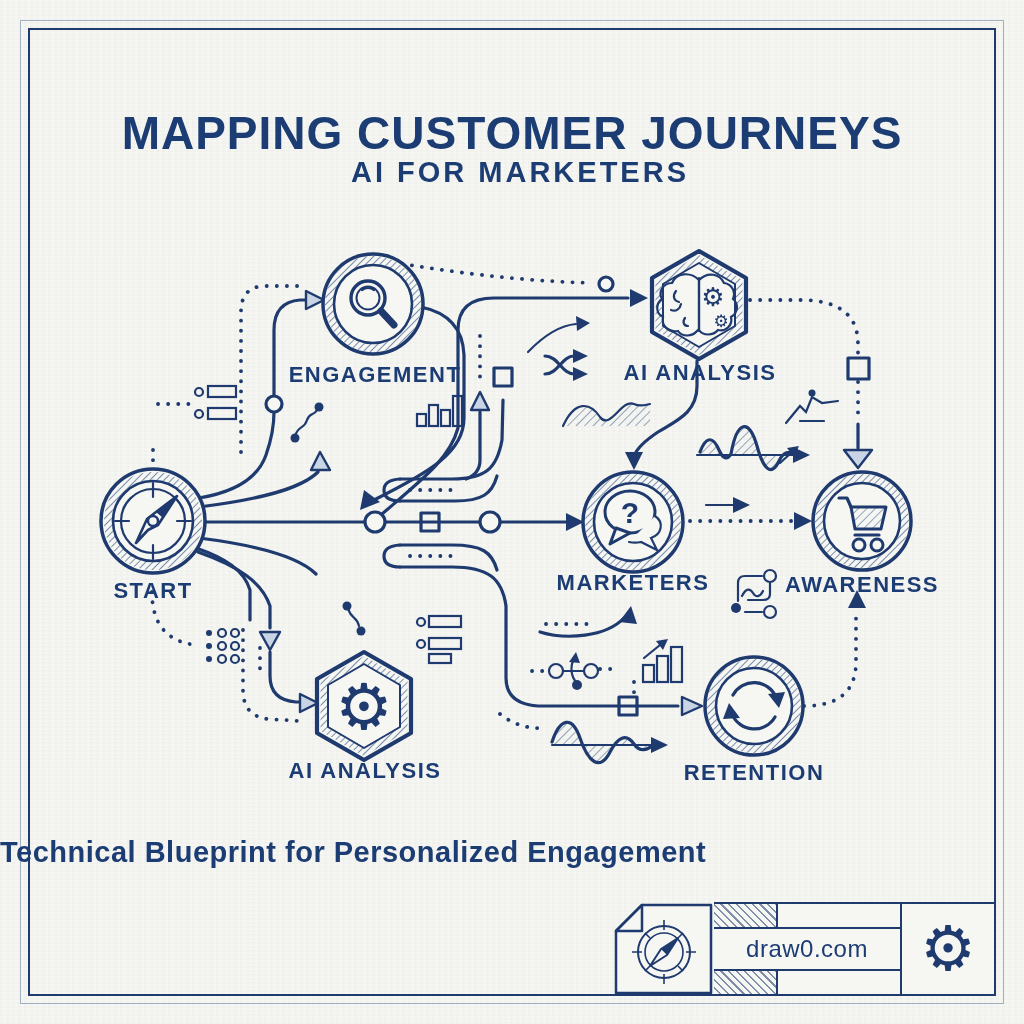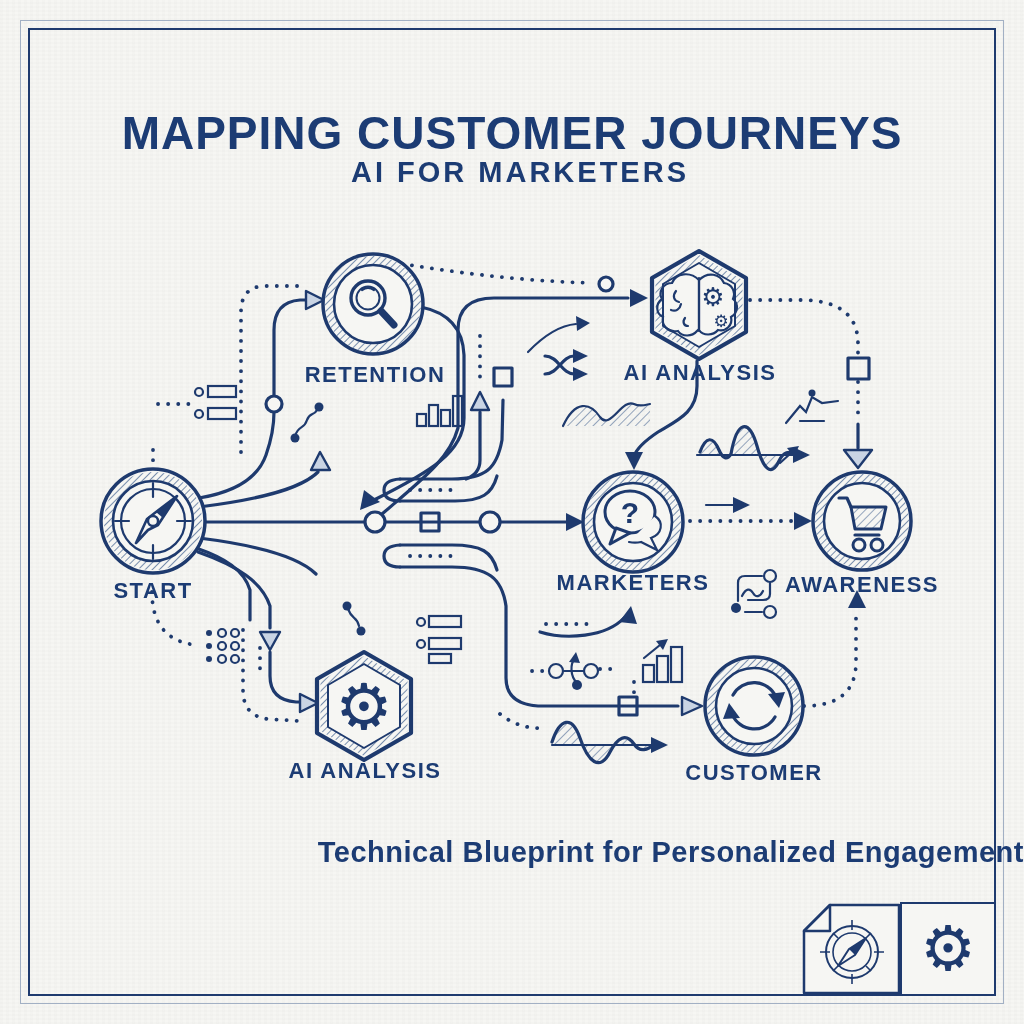--- a/index.html
+++ b/index.html
@@ -12,21 +12,21 @@
        repeating-linear-gradient(90deg, rgba(0,0,0,.010) 0 3px, transparent 3px 6px);
      pointer-events:none;}
   .frame-outer{position:absolute;inset:20px;border:1.5px solid #a2b0c4;}
   .frame-inner{position:absolute;inset:28px;border:2.5px solid var(--ink);}
   .title{position:absolute;top:98px;left:0;width:100%;text-align:center;
      font-size:46px;font-weight:700;letter-spacing:1px;color:var(--title);margin-top:8px;}
   .subtitle{position:absolute;top:156px;left:0;width:100%;text-align:center;
      font-size:29px;font-weight:700;letter-spacing:3px;color:var(--title);margin-left:8px;}
   .node-label{position:absolute;transform:translateX(-50%);white-space:nowrap;
      font-size:22px;font-weight:700;letter-spacing:1.5px;color:var(--title);}
-  .caption{position:absolute;top:836px;left:0;width:100%;text-align:right;
+  .caption{position:absolute;top:836px;left:0;width:100%;text-align:left;
      font-size:29px;font-weight:600;letter-spacing:.5px;color:var(--title);}
   svg.art{position:absolute;left:0;top:0;}
   svg .s{fill:none;stroke:var(--ink);stroke-width:3.2;stroke-linecap:round;stroke-linejoin:round;}
   svg .thin{fill:none;stroke:var(--ink);stroke-width:2.2;stroke-linecap:round;}
   svg .dot{fill:none;stroke:var(--ink);stroke-width:3.8;stroke-linecap:round;stroke-dasharray:.1 10;}
   svg .arrow{fill:var(--ink);stroke:none;}
   svg .arrow-sk{fill:#c9d4e4;stroke:var(--ink);stroke-width:2.4;stroke-linejoin:round;}
   svg .nodefill{fill:var(--paper);}
   svg .glyph{font-family:"DejaVu Sans", sans-serif;fill:var(--ink);}
   
@@ -329,39 +329,48 @@
     <g>
       <path class="s" d="M 733 695 A 24 24 0 0 1 776 697"></path>
       <polygon class="arrow" points="779,708 768,694 785,692"></polygon>
       <path class="s" d="M 775 717 A 24 24 0 0 1 732 714"></path>
       <polygon class="arrow" points="729,703 740,718 723,719"></polygon>
     </g>
   </g>
 </svg>
 
 <div class="node-label" style="left:153px;top:578px">START</div>
-<div class="node-label" style="left:375px;top:362px">RETENTION</div>
+<div class="node-label" style="left:375px;top:362px">ENGAGEMENT</div>
 <div class="node-label" style="left:700px;top:360px">AI ANALYSIS</div>
 <div class="node-label" style="left:633px;top:570px">MARKETERS</div>
 <div class="node-label" style="left:862px;top:572px">AWARENESS</div>
 <div class="node-label" style="left:365px;top:758px">AI ANALYSIS</div>
-<div class="node-label" style="left:754px;top:760px">CUSTOMER</div>
+<div class="node-label" style="left:754px;top:760px">RETENTION</div>
 
 <div class="caption">Technical Blueprint for Personalized Engagement</div>
 
 <div class="brandblock">
   <div class="bb-doc">
     <svg width="102" height="94" viewBox="0 0 102 94">
       <path d="M 30 3 L 99 3 L 99 91 L 4 91 L 4 29 Z" fill="var(--paper)" stroke="var(--ink)" stroke-width="2.5" stroke-linejoin="round"></path>
       <path d="M 30 3 L 4 29 L 30 29 Z" fill="var(--paper)" stroke="var(--ink)" stroke-width="2.5" stroke-linejoin="round"></path>
       <g>
         <circle cx="52" cy="50" r="26" fill="none" stroke="var(--ink)" stroke-width="2"></circle>
         <circle cx="52" cy="50" r="19" fill="none" stroke="var(--ink)" stroke-width="1.6"></circle>
         <path d="M 52 18 L 52 28 M 52 72 L 52 82 M 20 50 L 30 50 M 74 50 L 84 50 M 33 31 L 38 36 M 66 64 L 71 69 M 71 31 L 66 36 M 38 64 L 33 69" stroke="var(--ink)" stroke-width="1.6"></path>
         <polygon points="66,36 49,47 38,64 55,53" fill="none" stroke="var(--ink)" stroke-width="2" stroke-linejoin="round"></polygon>
         <polygon points="66,36 49,47 55,53" fill="var(--ink)"></polygon>
       </g>
     </svg>
   </div>
+  <div class="bb-mid">
+    <div class="bb-strip">
+        <span class="bb-hatch"></span>
+      </div>
+    <div class="bb-name">draw0.com</div>
+    <div class="bb-strip bottom">
+        <span class="bb-hatch"></span>
+      </div>
+  </div>
   <div class="bb-gear">
     <span>⚙</span>
   </div>
 </div>
 
 </body></html>

